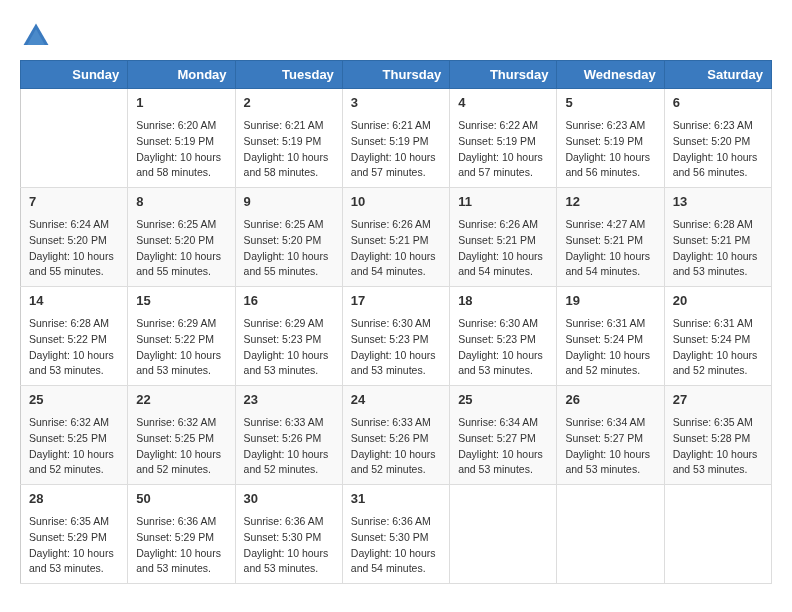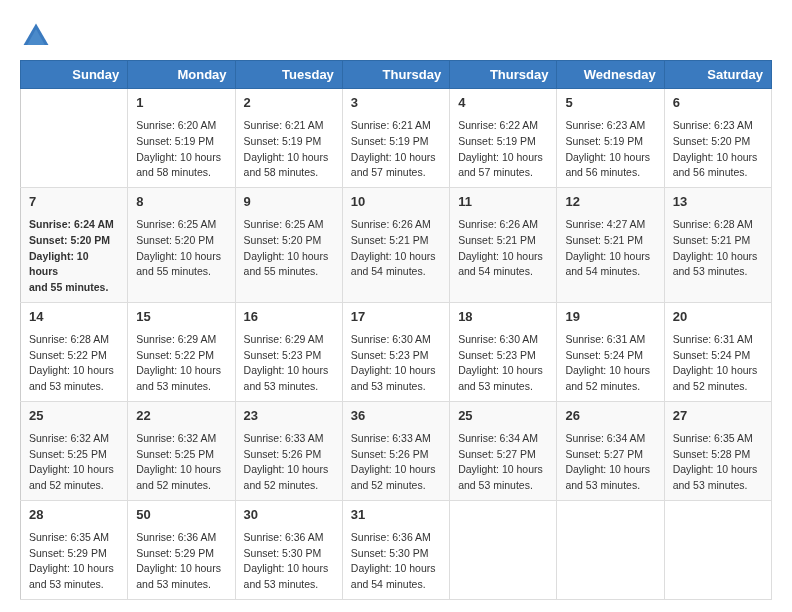--- a/index.html
+++ b/index.html
@@ -170,21 +170,21 @@
           <span class="day-number">6</span>
           <div class="day-info" style="white-space: pre-line;">Sunrise: 6:23 AM
 Sunset: 5:20 PM
 Daylight: 10 hours
 and 56 minutes.</div>
         </td>
       </tr>
       <tr>
         <td>
           <span class="day-number">7</span>
-          <div class="day-info" style="white-space: pre-line; font-weight: bold;">Sunrise: 6:24 AM
+          <div class="day-info" style="white-space: pre-line;">Sunrise: 6:24 AM
 Sunset: 5:20 PM
 Daylight: 10 hours
 and 55 minutes.</div>
         </td>
         <td>
           <span class="day-number">8</span>
           <div class="day-info" style="white-space: pre-line;">Sunrise: 6:25 AM
 Sunset: 5:20 PM
 Daylight: 10 hours
 and 55 minutes.</div>
@@ -292,21 +292,21 @@
 and 52 minutes.</div>
         </td>
         <td>
           <span class="day-number">23</span>
           <div class="day-info" style="white-space: pre-line;">Sunrise: 6:33 AM
 Sunset: 5:26 PM
 Daylight: 10 hours
 and 52 minutes.</div>
         </td>
         <td>
-          <span class="day-number">36</span>
+          <span class="day-number">24</span>
           <div class="day-info" style="white-space: pre-line;">Sunrise: 6:33 AM
 Sunset: 5:26 PM
 Daylight: 10 hours
 and 52 minutes.</div>
         </td>
         <td>
           <span class="day-number">25</span>
           <div class="day-info" style="white-space: pre-line;">Sunrise: 6:34 AM
 Sunset: 5:27 PM
 Daylight: 10 hours

